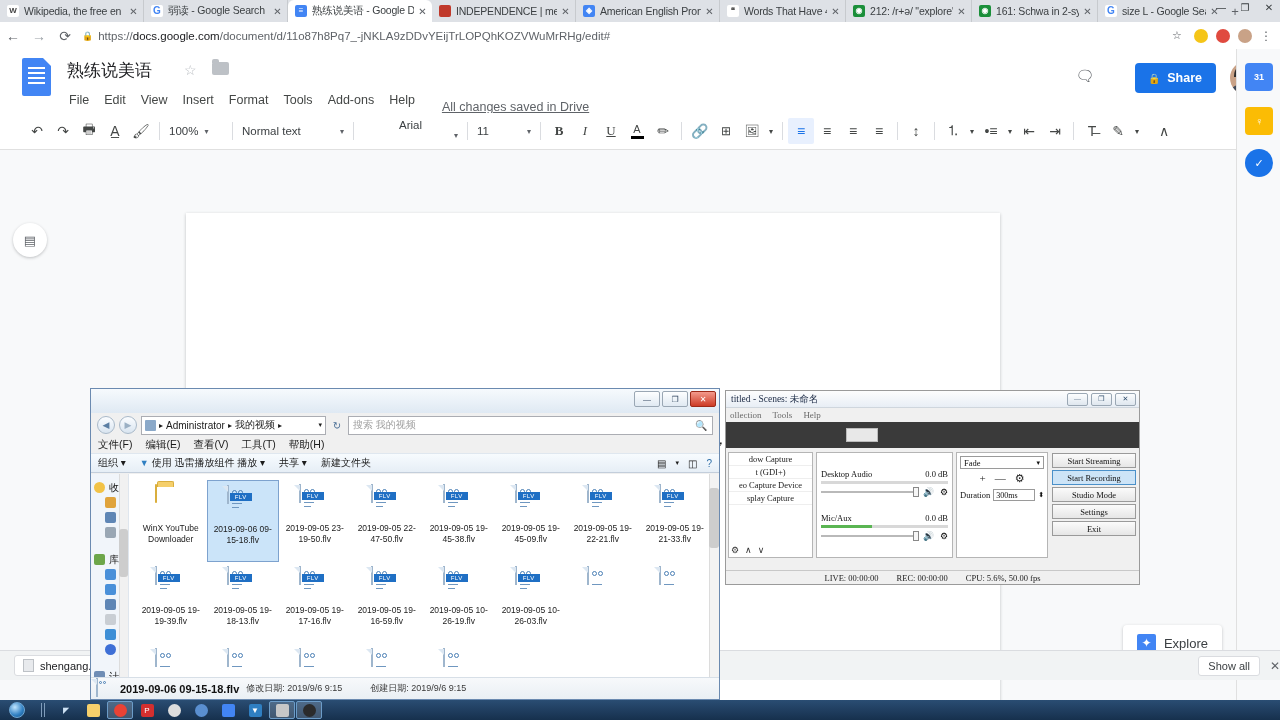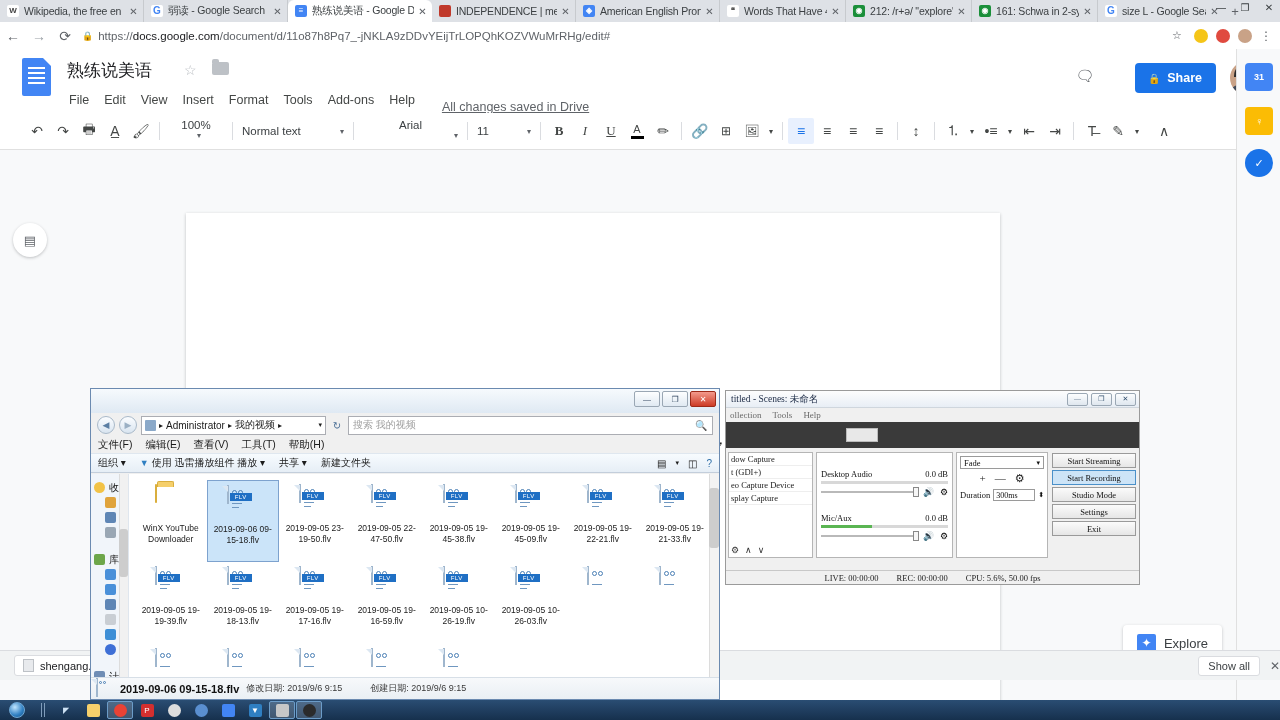--- a/index.html
+++ b/index.html
@@ -137,21 +137,21 @@
   .obs-wb { width:21px; height:13px; border:1px solid #9aa7b4; border-radius:2px;
             background:linear-gradient(#fcfdfe,#dfe7ef); font-size:7px; color:#33506f;
             display:flex; align-items:center; justify-content:center; }
   .obs-menu { height:13px; display:flex; align-items:center; gap:11px; padding-left:4px;
               font-size:9px; color:#6a6a6a; background:#f0f0f0; }
   .obs-preview { position:absolute; left:0; top:31px; width:413px; height:26px; background:#3a3a3a; }
   .obs-prev-win { position:absolute; left:120px; top:6px; width:32px; height:14px;
                   background:#e8e8e8; border:1px solid #bbb; }
   .obs-body { position:absolute; left:0; top:59px; width:413px; height:110px; display:flex; gap:3px; padding:2px; }
   .obs-panel { border:1px solid #b5b5b5; background:#fff; position:relative; }
-  .obs-srcs { width:85px; }
+  .obs-srcs { width:85px;text-align:center; }
   .obs-srcs .sl { font-size:8.5px; color:#1a1a1a; padding:1px 2px; white-space:nowrap;
                   border-bottom:1px solid #eee; overflow:hidden; }
   .obs-srcfoot { position:absolute; left:2px; bottom:2px; display:flex; gap:6px; align-items:center;
                  font-size:9px; color:#333; }
   .obs-mixer { flex:1 1 auto; }
   .mx-row { padding:16px 4px 0 4px; }
   .mx-head { display:flex; justify-content:space-between; font-size:8.5px; color:#111; }
   .mx-meter { height:3px; background:#d8d8d8; margin:2px 0 3px 0; }
   .mx-meter i { display:block; height:3px; background:#5ab552; }
   .mx-slider { display:flex; align-items:center; gap:5px; }
@@ -371,21 +371,21 @@
     </div>
 
     <div class="toolbar">
       <div style="width:24px;"></div>
       <div class="tb-ico">↶</div>
       <div class="tb-ico">↷</div>
       <div class="tb-ico">🖶</div>
       <div class="tb-ico">A̲</div>
       <div class="tb-ico">🖌</div>
       <div class="tb-sep"></div>
-      <div class="tb-drop" style="width:62px;flex-direction:column;">
+      <div class="tb-drop" style="width:62px;">
         <span>100%</span>
         <span class="caret">▾</span>
       </div>
       <div class="tb-sep"></div>
       <div class="tb-drop" style="width:110px;">
         <span>Normal text</span>
         <span class="caret" style="margin-left:auto;">▾</span>
       </div>
       <div class="tb-sep"></div>
       <div class="tb-drop" style="width:103px;flex-direction:column;">

